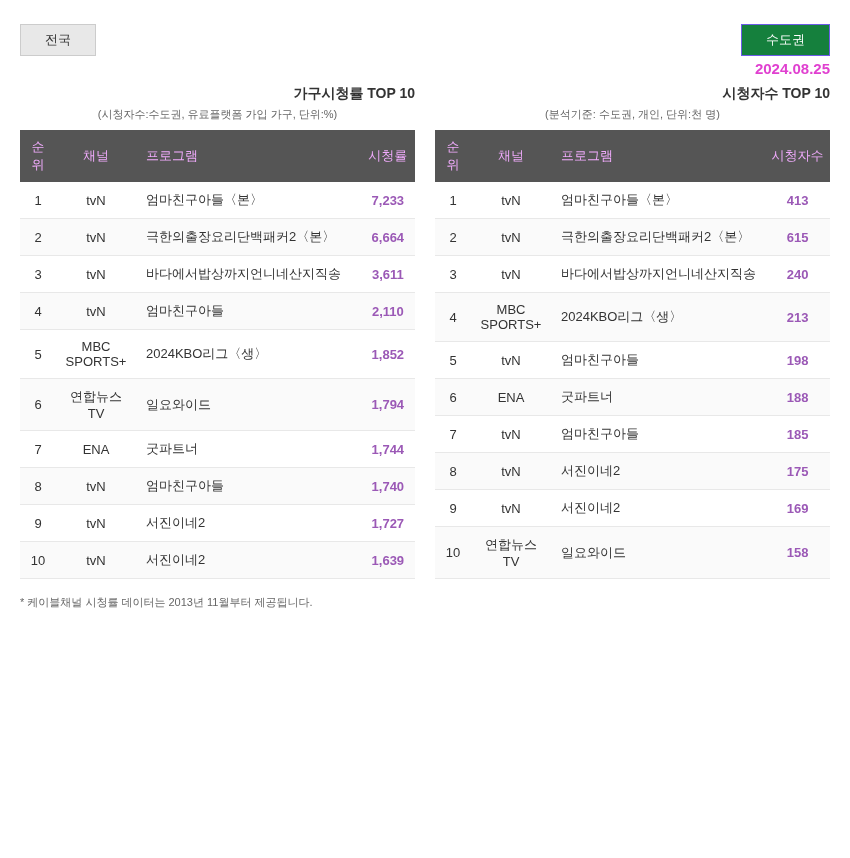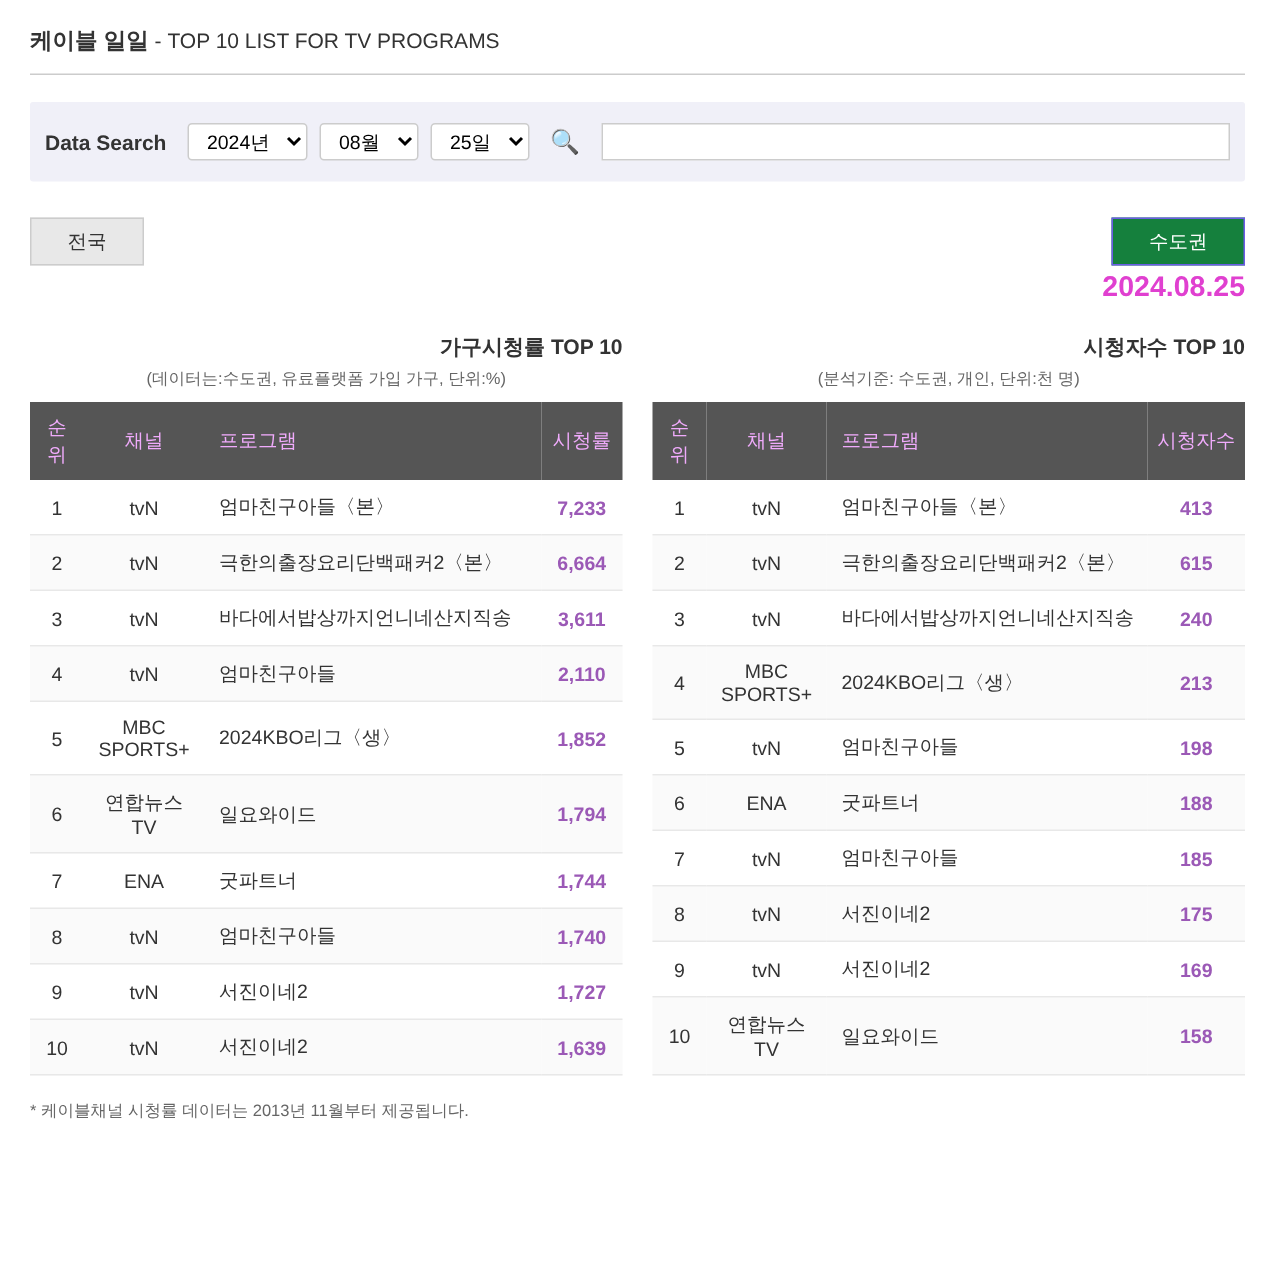--- a/index.html
+++ b/index.html
@@ -77,23 +77,23 @@
       color: #333;
     }
     .region-btn.active {
       background: #15803d;
       color: #fff;
       border-color: #6c5ce7;
     }
     .date-display {
       text-align: right;
       color: #e040d0;
-      font-size: 19px;
+      font-size: 15px;
       font-weight: bold;
-      margin-bottom: 20px;
+      margin-bottom: 8px;
     }
     .tables-wrapper {
       display: flex;
       gap: 20px;
     }
     .table-section {
       flex: 1;
     }
     .table-title {
       text-align: right;
@@ -140,51 +140,34 @@
       font-size: 11px;
       color: #666;
       margin-top: 16px;
     }
   </style>
 </head>
 <body>
 
 <div class="page-wrapper">
 
-  <div class="page-title-bar">
-    <span class="main-title">케이블 일일</span><span> - TOP 10 LIST FOR TV PROGRAMS</span>
-  </div>
-
-  <div class="search-bar">
-    <span class="search-label">Data Search</span>
-    <select class="search-select">
-      <option>2024년</option>
-    </select>
-    <select class="search-select">
-      <option>08월</option>
-    </select>
-    <select class="search-select">
-      <option>25일</option>
-    </select>
-    <button class="search-icon-btn">🔍</button>
-    <input class="search-text-input" type="text" value="" style="">
-  </div>
+
 
   <div class="region-buttons">
     <button class="region-btn">전국</button>
     <button class="region-btn active">수도권</button>
   </div>
 
   <div class="date-display">2024.08.25</div>
 
   <div class="tables-wrapper">
 
     <div class="table-section">
       <div class="table-title">가구시청률 TOP 10</div>
-      <div class="table-subtitle">(데이터는:수도권, 유료플랫폼 가입 가구, 단위:%)</div>
+      <div class="table-subtitle">(시청자수:수도권, 유료플랫폼 가입 가구, 단위:%)</div>
       <table>
         <thead>
           <tr>
             <th class="rank-col">순위</th>
             <th class="channel-col">채널</th>
             <th class="program-col">프로그램</th>
             <th>시청률</th>
           </tr>
         </thead>
         <tbody id="household-tbody">

